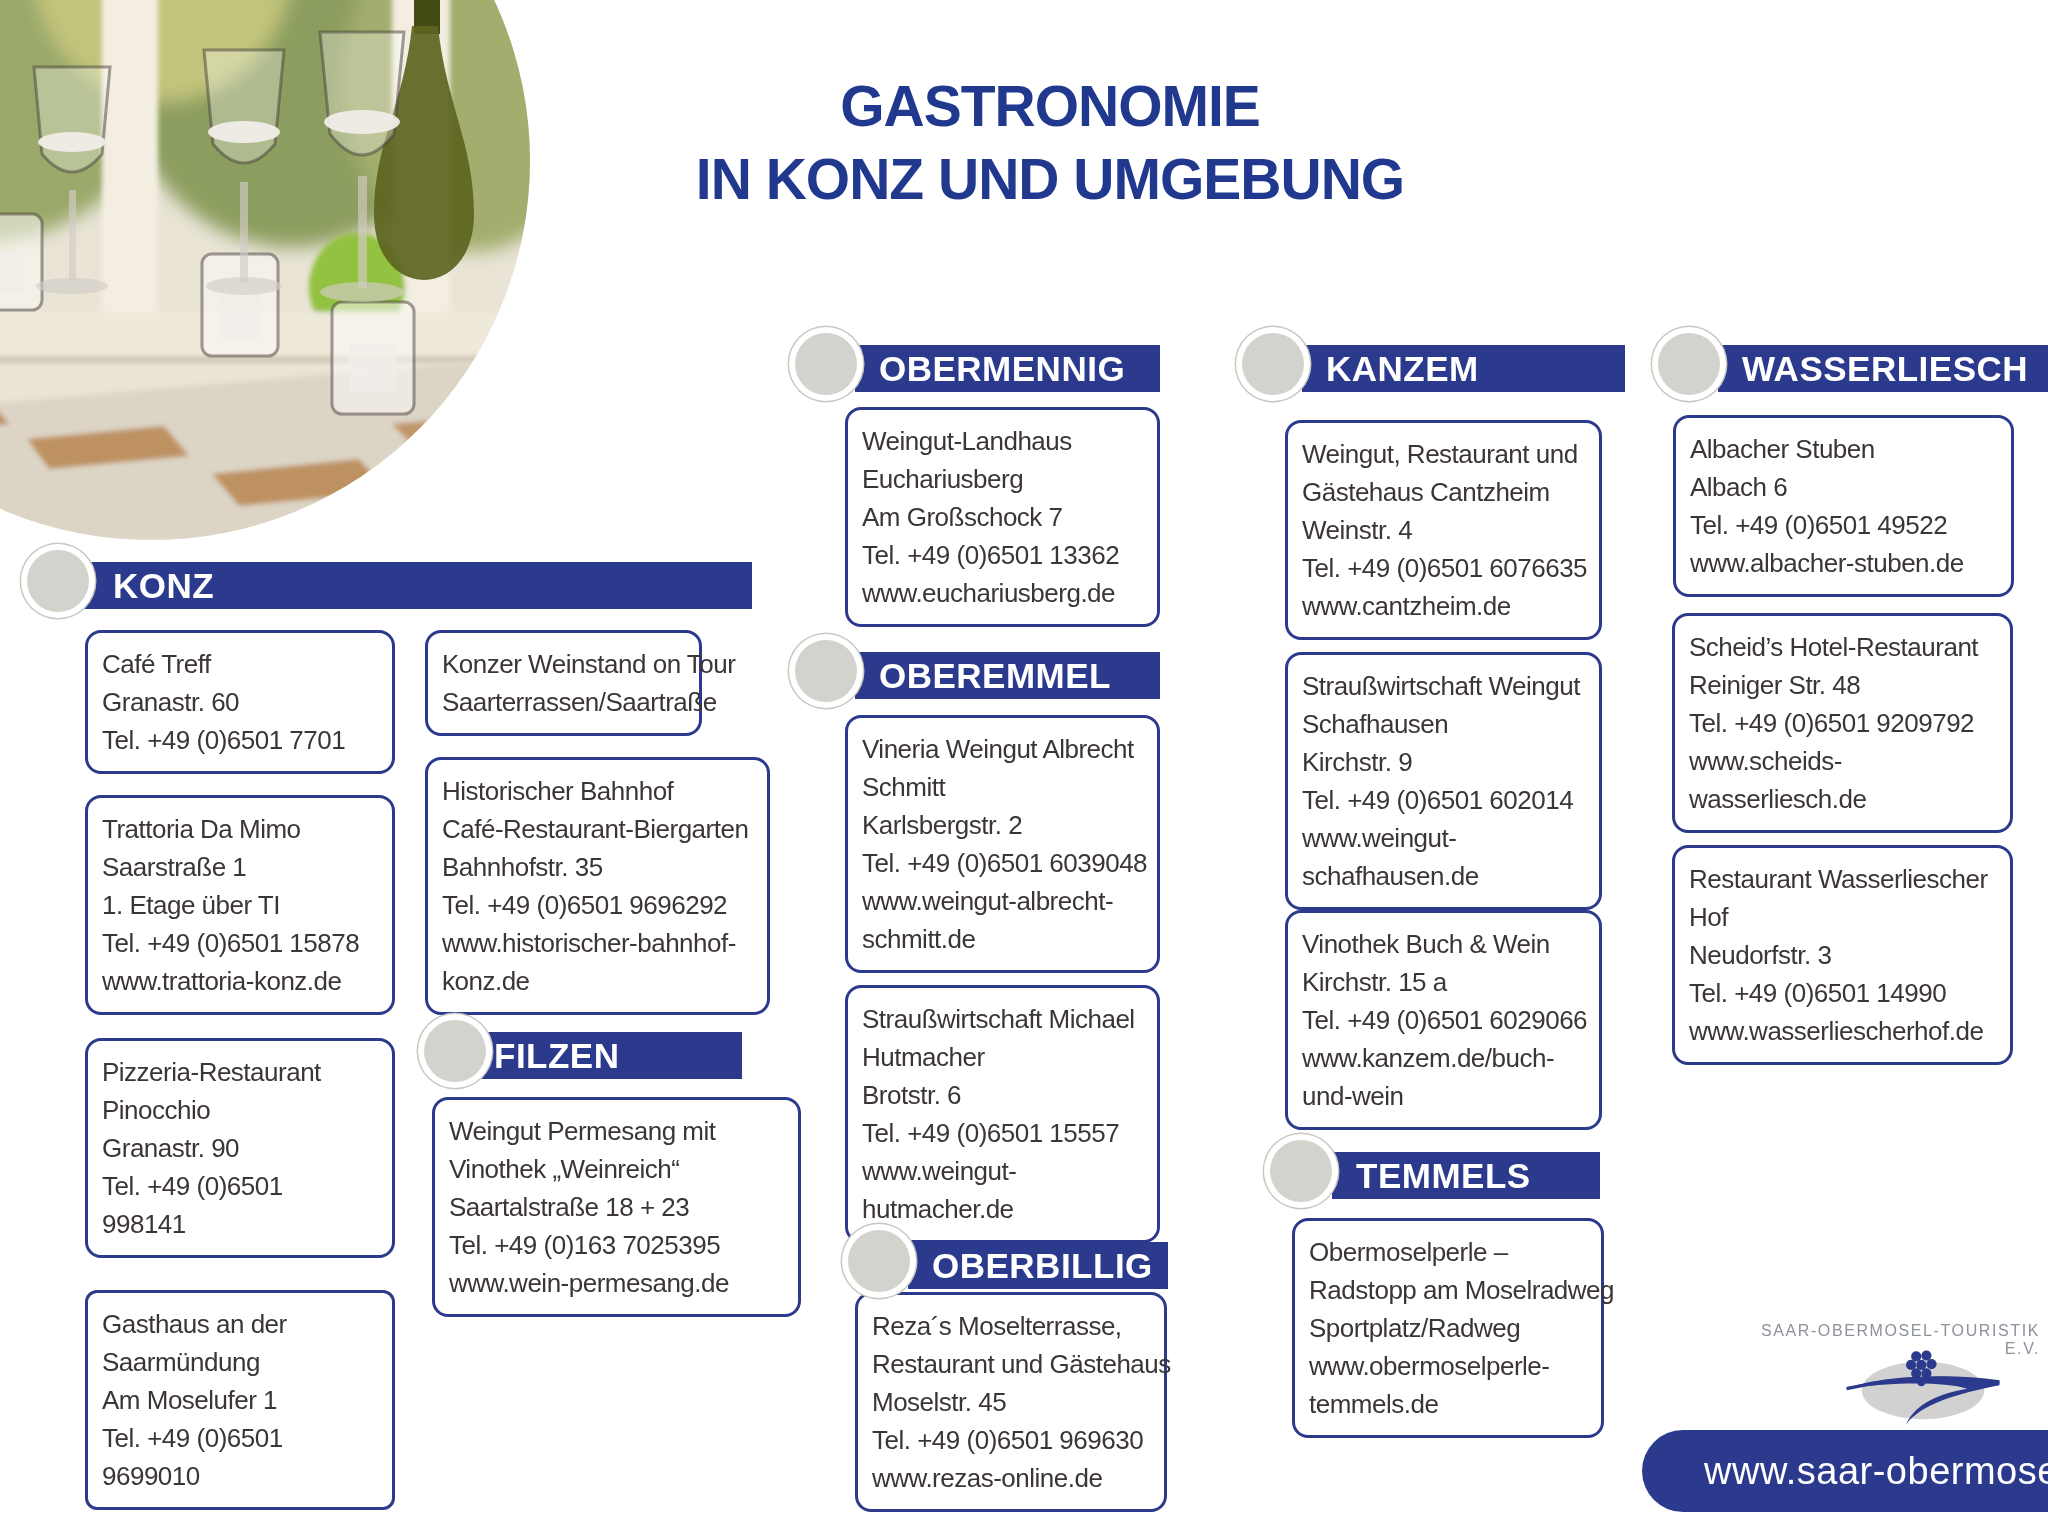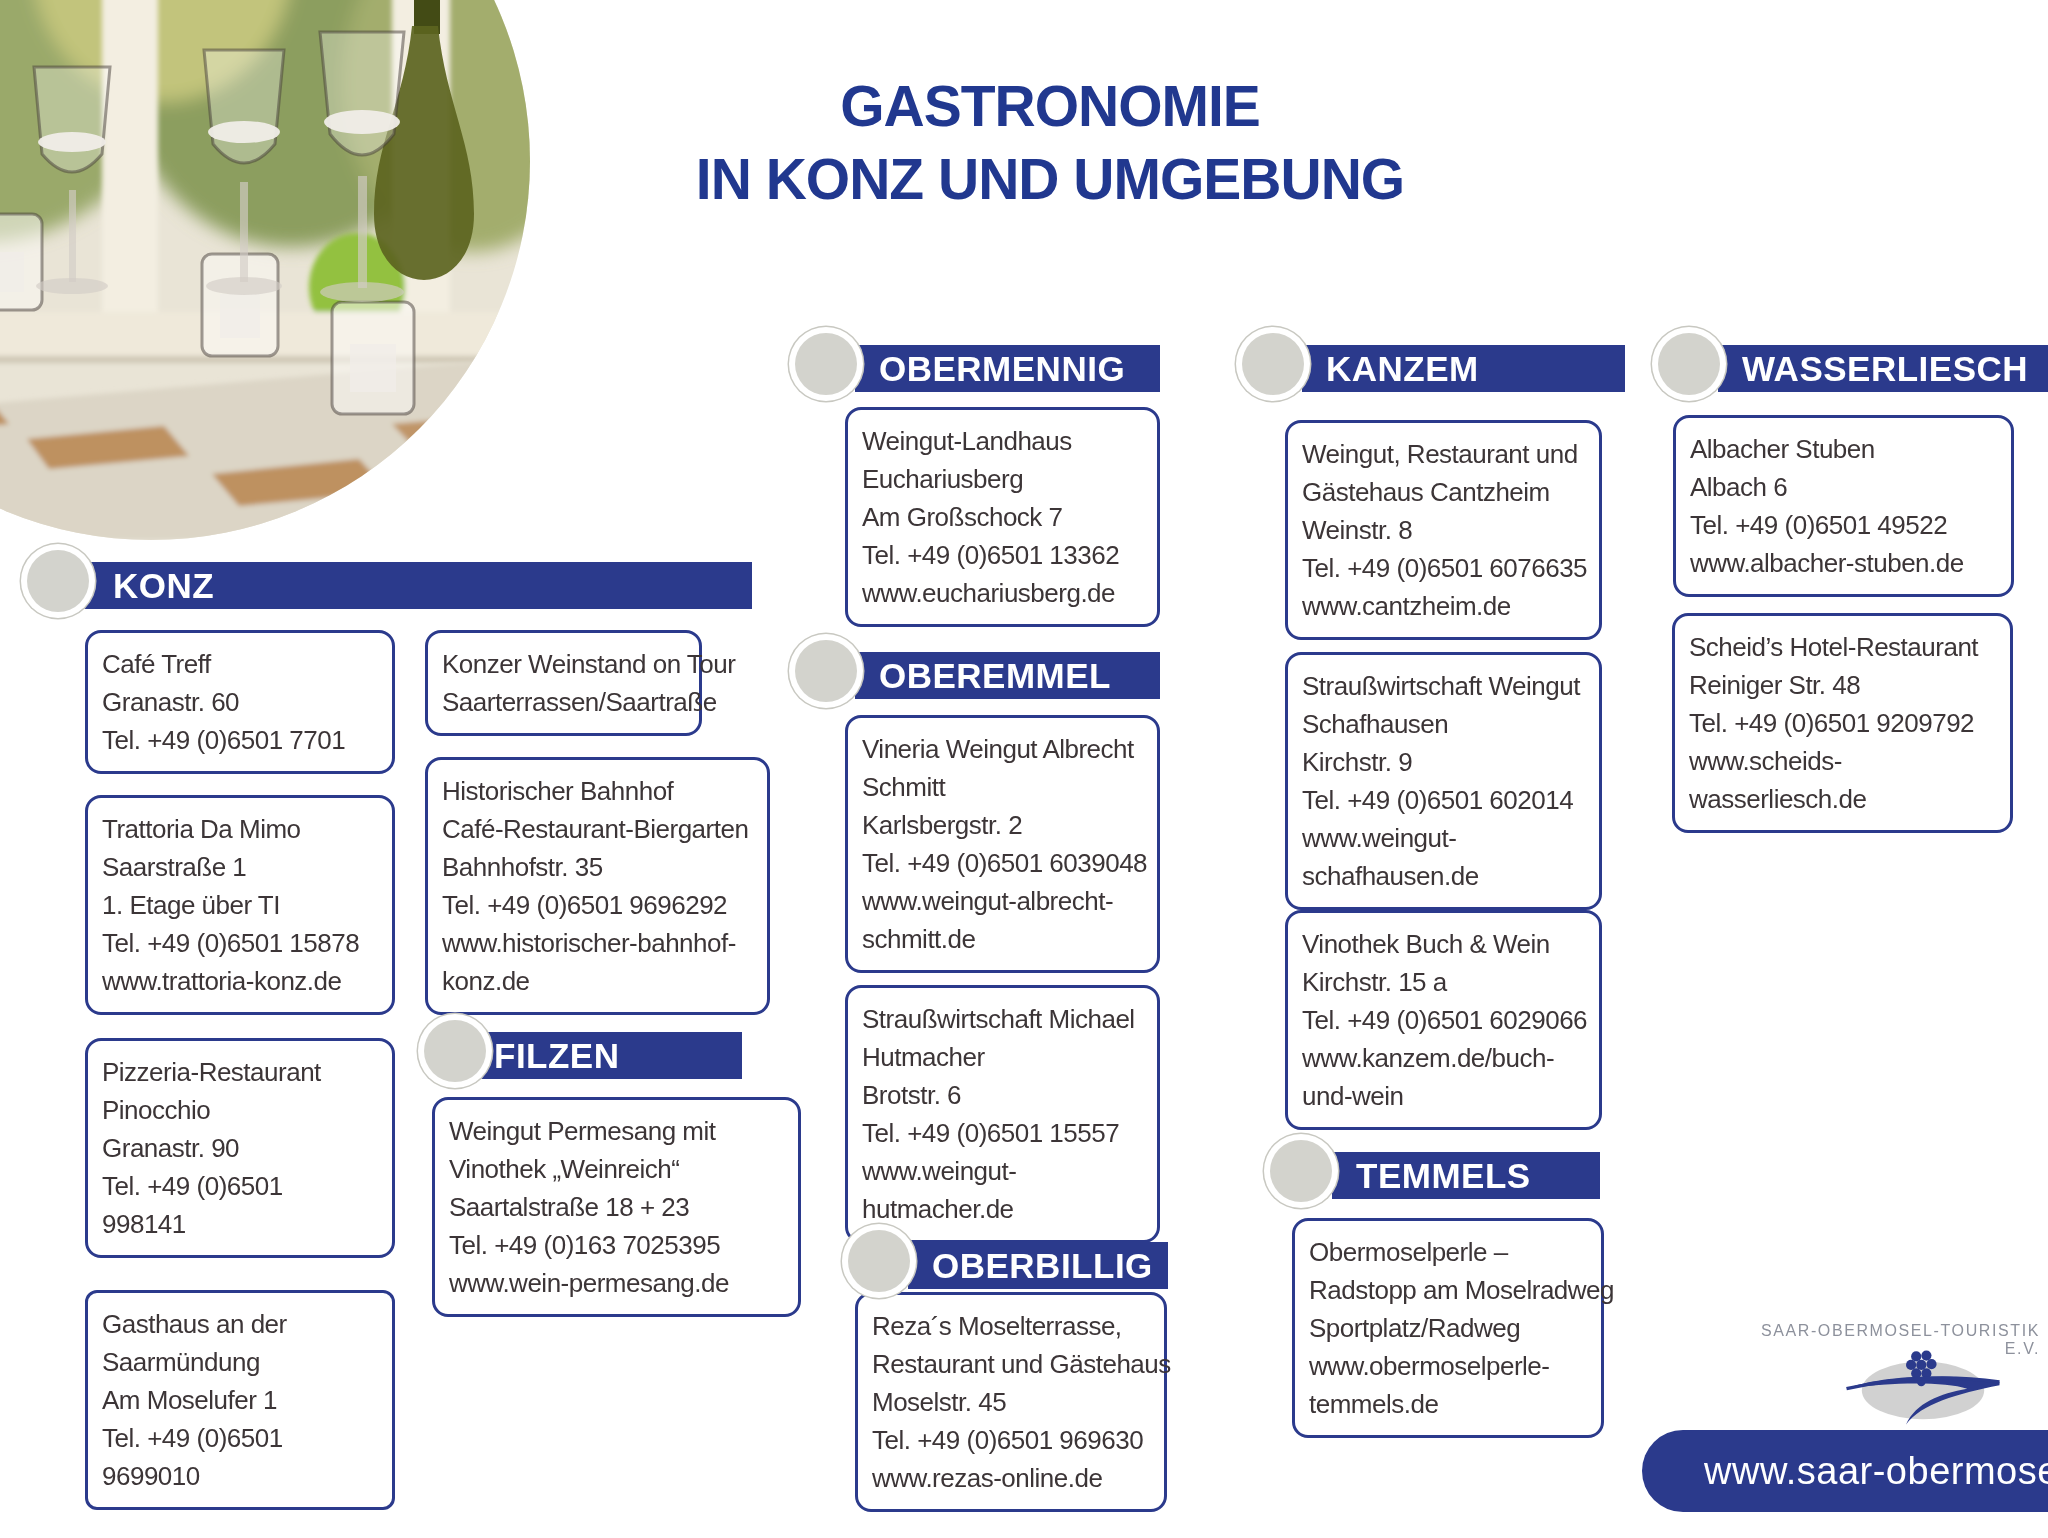--- a/index.html
+++ b/index.html
@@ -208,21 +208,21 @@
       <div class="ln">Moselstr. 45</div>
       <div class="ln">Tel. +49 (0)6501 969630</div>
       <div class="ln">www.rezas-online.de</div>
     </div>
 
   <div class="sec-circle" style="left:1242px;top:333px;"></div>
   <div class="sec-bar" style="left:1302px;top:345px;width:323px;">KANZEM</div>
   <div class="box" style="left:1285px;top:420px;width:317px;">
       <div class="ln">Weingut, Restaurant und</div>
       <div class="ln">Gästehaus Cantzheim</div>
-      <div class="ln">Weinstr. 8</div>
+      <div class="ln">Weinstr. 4</div>
       <div class="ln">Tel. +49 (0)6501 6076635</div>
       <div class="ln">www.cantzheim.de</div>
     </div>
   <div class="box" style="left:1285px;top:652px;width:317px;">
       <div class="ln">Straußwirtschaft Weingut</div>
       <div class="ln">Schafhausen</div>
       <div class="ln">Kirchstr. 9</div>
       <div class="ln">Tel. +49 (0)6501 602014</div>
       <div class="ln">www.weingut-</div>
       <div class="ln">schafhausen.de</div>
@@ -252,20 +252,27 @@
       <div class="ln">Albach 6</div>
       <div class="ln">Tel. +49 (0)6501 49522</div>
       <div class="ln">www.albacher-stuben.de</div>
     </div>
   <div class="box" style="left:1672px;top:613px;width:341px;">
       <div class="ln">Scheid’s Hotel-Restaurant</div>
       <div class="ln">Reiniger Str. 48</div>
       <div class="ln">Tel. +49 (0)6501 9209792</div>
       <div class="ln">www.scheids-</div>
       <div class="ln">wasserliesch.de</div>
+    </div>
+  <div class="box" style="left:1672px;top:845px;width:341px;">
+      <div class="ln">Restaurant Wasserliescher</div>
+      <div class="ln">Hof</div>
+      <div class="ln">Neudorfstr. 3</div>
+      <div class="ln">Tel. +49 (0)6501 14990</div>
+      <div class="ln">www.wasserliescherhof.de</div>
     </div>
 
   <div class="org-label">SAAR-OBERMOSEL-TOURISTIK E.V.</div>
   <svg class="logo-svg" width="170" height="82" viewBox="0 0 200 96">
     <ellipse cx="100" cy="52" rx="72" ry="34" fill="#c9c9c9" opacity=".85"></ellipse>
     <g fill="#2b3a8c">
       <circle cx="92" cy="12" r="6"></circle>
         <circle cx="104" cy="11" r="6"></circle>
       <circle cx="86" cy="22" r="6"></circle>
         <circle cx="98" cy="22" r="6"></circle>

